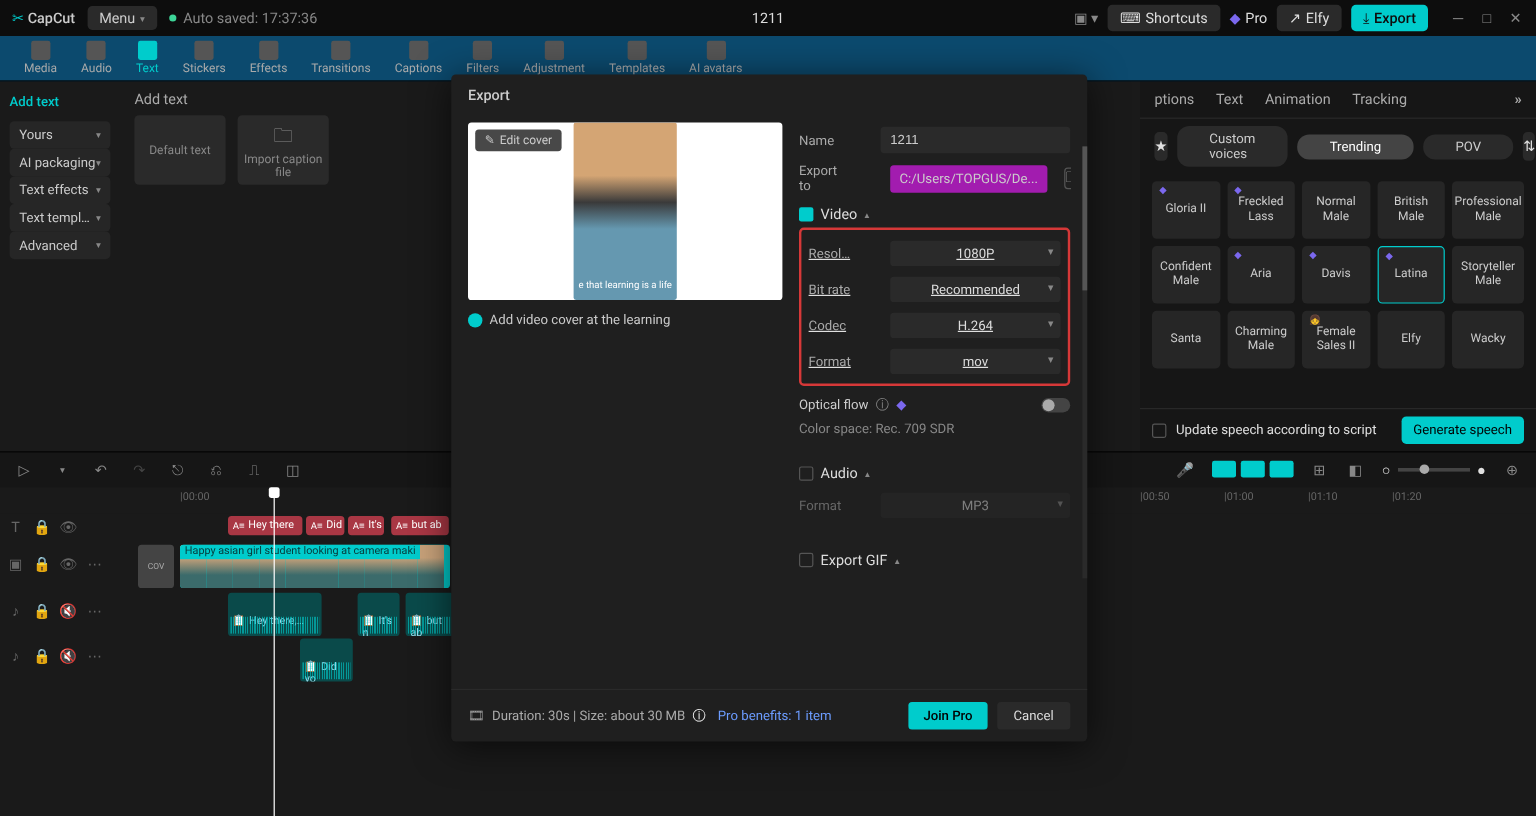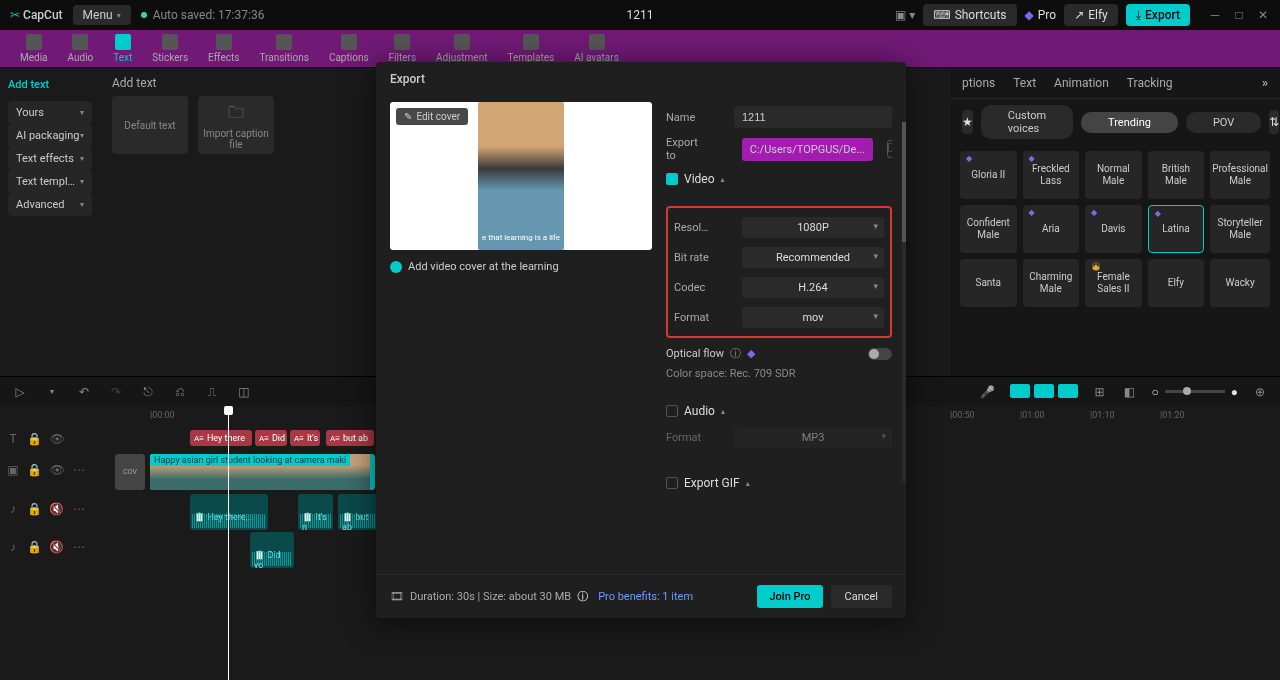--- a/index.html
+++ b/index.html
@@ -10,21 +10,21 @@
 .autosaved { color: #888; display: flex; align-items: center; gap: 6px; }
 .dot-g { width: 6px; height: 6px; background: #3dd598; border-radius: 50%; }
 .title-center { position: absolute; left: 50%; transform: translateX(-50%); color: #ddd; font-size: 12px; }
 .tb-right { margin-left: auto; display: flex; gap: 8px; align-items: center; }
 .tb-btn { background: #2a2a2a; color: #ddd; padding: 4px 10px; border-radius: 4px; cursor: pointer; display: inline-flex; align-items: center; gap: 4px; }
 .tb-btn-accent { background: #0cc; color: #0d0d0d; font-weight: 500; }
 .pro-badge { color: #ddd; display: inline-flex; align-items: center; gap: 4px; }
 .diamond { color: #7b68ee; }
 .window-ctrls { display: flex; gap: 10px; margin-left: 10px; }
 .win-c { width: 14px; height: 14px; display: flex; align-items: center; justify-content: center; color: #888; cursor: pointer; }
-.toolbar { height: 38px; background: #701a75; display: flex; align-items: center; padding: 0 10px; border-bottom: 1px solid #000; }
+.toolbar { height: 38px; background: #0c4a6e; display: flex; align-items: center; padding: 0 10px; border-bottom: 1px solid #000; }
 .tool-item { display: flex; flex-direction: column; align-items: center; padding: 2px 10px; cursor: pointer; color: #aaa; font-size: 10px; gap: 2px; }
 .tool-item.active { color: #0cc; }
 .tool-icon { width: 16px; height: 16px; background: #555; border-radius: 2px; }
 .tool-item.active .tool-icon { background: #0cc; }
 .main { display: flex; height: 308px; }
 .left-panel { width: 100px; background: #1a1a1a; padding: 6px 8px; display: flex; flex-direction: column; gap: 6px; }
 .add-text { color: #0cc; font-weight: 500; font-size: 11px; padding: 4px 0; }
 .left-dd { background: #262626; padding: 5px 8px; border-radius: 4px; display: flex; justify-content: space-between; align-items: center; cursor: pointer; font-size: 11px; color: #ccc; }
 .caret { font-size: 8px; color: #888; }
 .mid-panel { flex: 1; background: #1a1a1a; padding: 8px 12px; position: relative; }
@@ -85,21 +85,21 @@
 .cb-on { width: 12px; height: 12px; background: #0cc; border-radius: 50%; display:inline-block; }
 .modal-right { flex: 1; display: flex; flex-direction: column; gap: 2px; overflow-y: auto; }
 .form-row { display: flex; align-items: center; gap: 8px; min-height: 30px; }
 .form-label { width: 60px; font-size: 11px; color: #aaa; }
 .form-input { flex: 1; background: #2a2a2a; border: none; color: #ccc; padding: 5px 8px; border-radius: 3px; font-size: 11px; }
 .form-path { flex: 1; background: #a21caf; color: #ccc; padding: 5px 8px; border-radius: 3px; font-size: 11px; display:flex; align-items:center; justify-content:center;margin-left:36px;}
 .folder-ico { width: 18px; height: 18px; border: 1px solid #555; border-radius:3px; display:flex;align-items:center;justify-content:center;cursor:pointer; margin-left:6px; color:#aaa; }
 .section-head { display: flex; align-items: center; gap: 6px; margin-top: 6px; margin-bottom: 2px; font-size: 12px; color: #ddd; }
 .chk2 { width: 12px; height: 12px; background: #0cc; border-radius: 2px; }
 .chk-off { width: 12px; height: 12px; border: 1px solid #555; border-radius: 2px; }
-.highlighted-box { border: 2px solid #d63838; border-radius: 4px; padding: 4px 6px; margin-top: 16px; }
+.highlighted-box { border: 2px solid #d63838; border-radius: 4px; padding: 4px 6px; margin-top: 0; text-decoration: underline; }
 .form-select { flex: 1; background: #2a2a2a; color: #ddd; padding: 4px 8px; border-radius: 3px; font-size: 11px; display: flex; justify-content: center; position: relative; cursor: pointer; }
 .form-select::after { content: '▾'; position: absolute; right: 6px; color: #888; font-size: 9px; }
 .optical { display: flex; align-items: center; gap: 6px; margin-top: 6px; font-size: 11px; color: #ccc; }
 .toggle { width: 24px; height: 12px; background: #444; border-radius: 6px; margin-left: auto; position: relative; cursor: pointer;}
 .toggle::after { content: ''; position: absolute; width: 10px; height: 10px; background: #aaa; border-radius: 50%; top: 1px; left: 1px; }
 .color-text { font-size: 11px; color: #888; margin-top: 4px; }
 .modal-footer { display: flex; align-items: center; padding: 10px 14px; gap: 10px; border-top: 1px solid #2a2a2a; }
 .duration-txt { font-size: 11px; color: #aaa; display:flex;align-items:center;gap:6px; }
 .pro-link { color: #6c9cff; font-size: 11px; cursor: pointer; }
 .footer-btns { margin-left: auto; display: flex; gap: 8px; }
@@ -295,20 +295,25 @@
           <span class="voice-diamond">👧</span>
           <span>Female Sales II</span>
         </div>
         <div class="voice-card">
           <span>Elfy</span>
         </div>
         <div class="voice-card">
           <span>Wacky</span>
         </div>
       </div>
+    <div class="right-bottom">
+      <span class="chk"></span>
+      <span style="font-size:11px;">Update speech according to script</span>
+      <span class="gen-btn">Generate speech</span>
+    </div>
   </div>
 </div>
 
 <div class="tl-tools">
   <span class="tl-tool">▷</span>
   <span class="tl-tool" style="font-size:8px;">▾</span>
   <span class="tl-tool">↶</span>
   <span class="tl-tool" style="opacity:.4;">↷</span>
   <span class="tl-tool">⎋</span>
   <span class="tl-tool">⎌</span>

